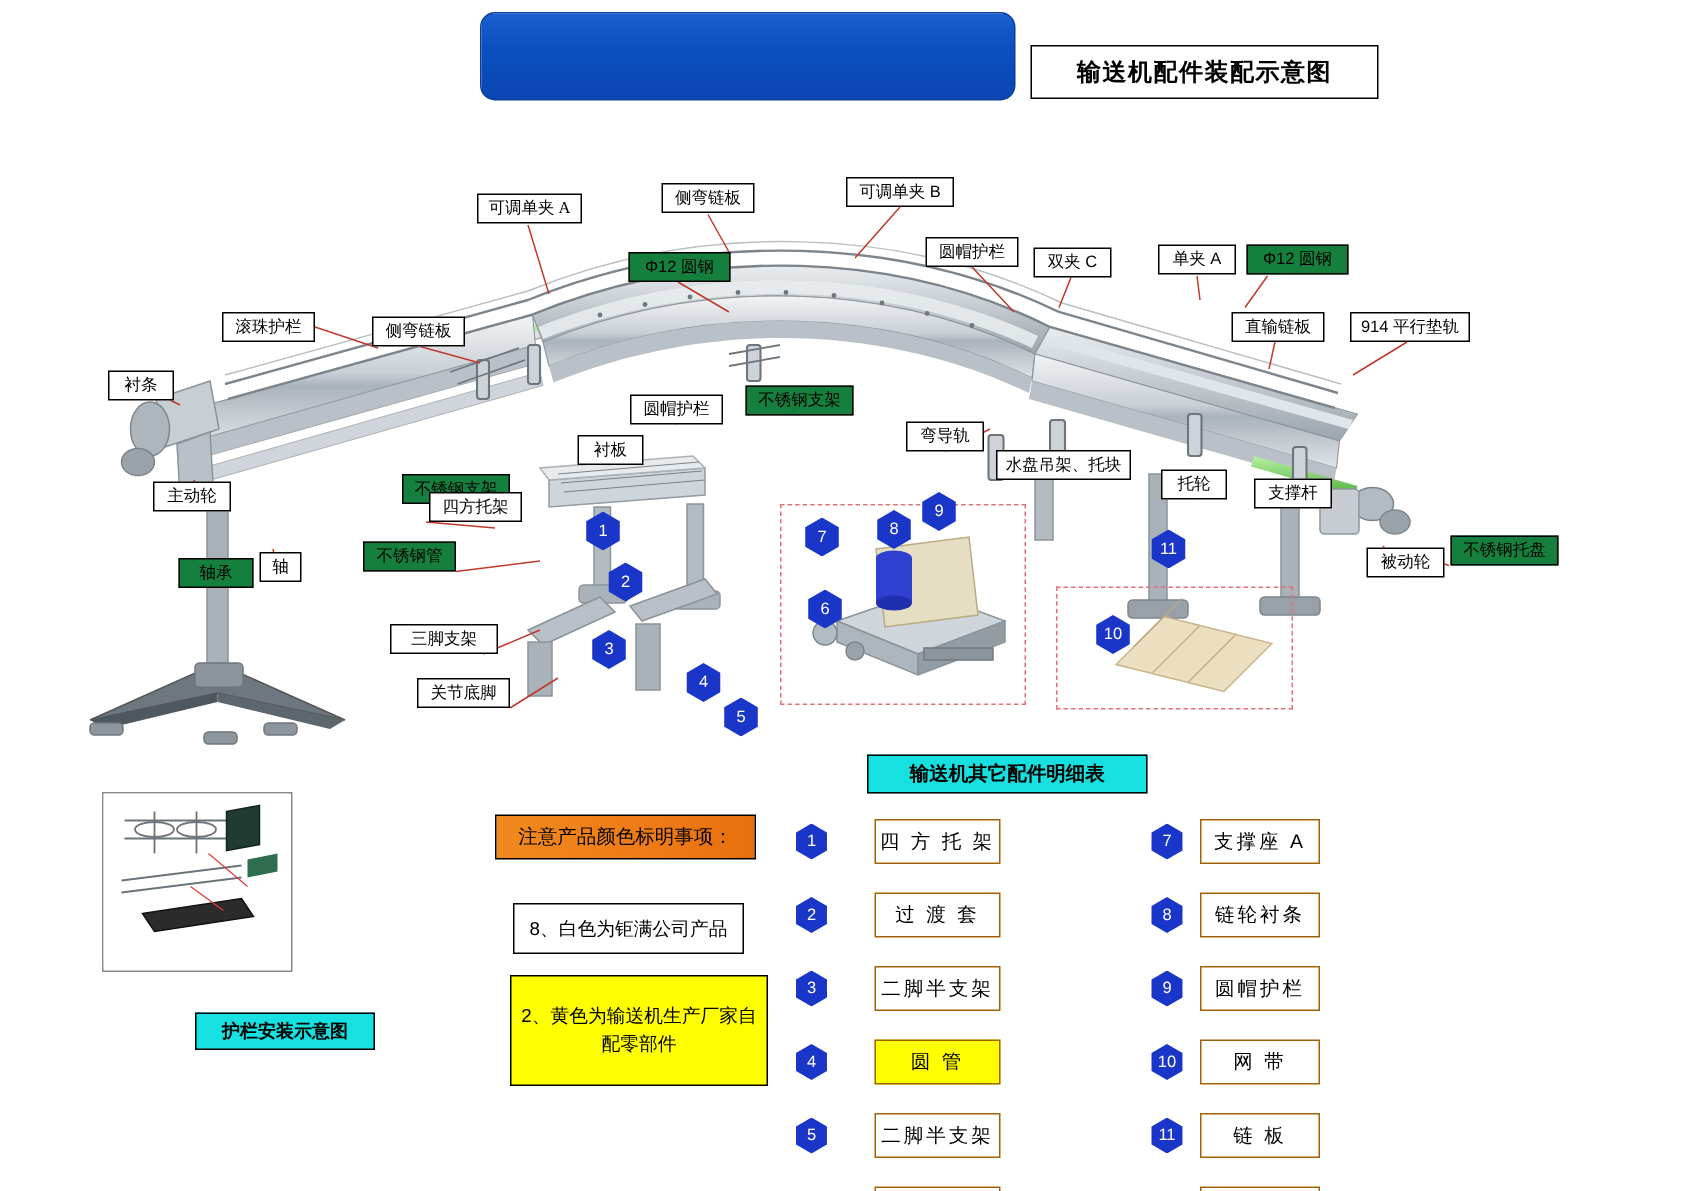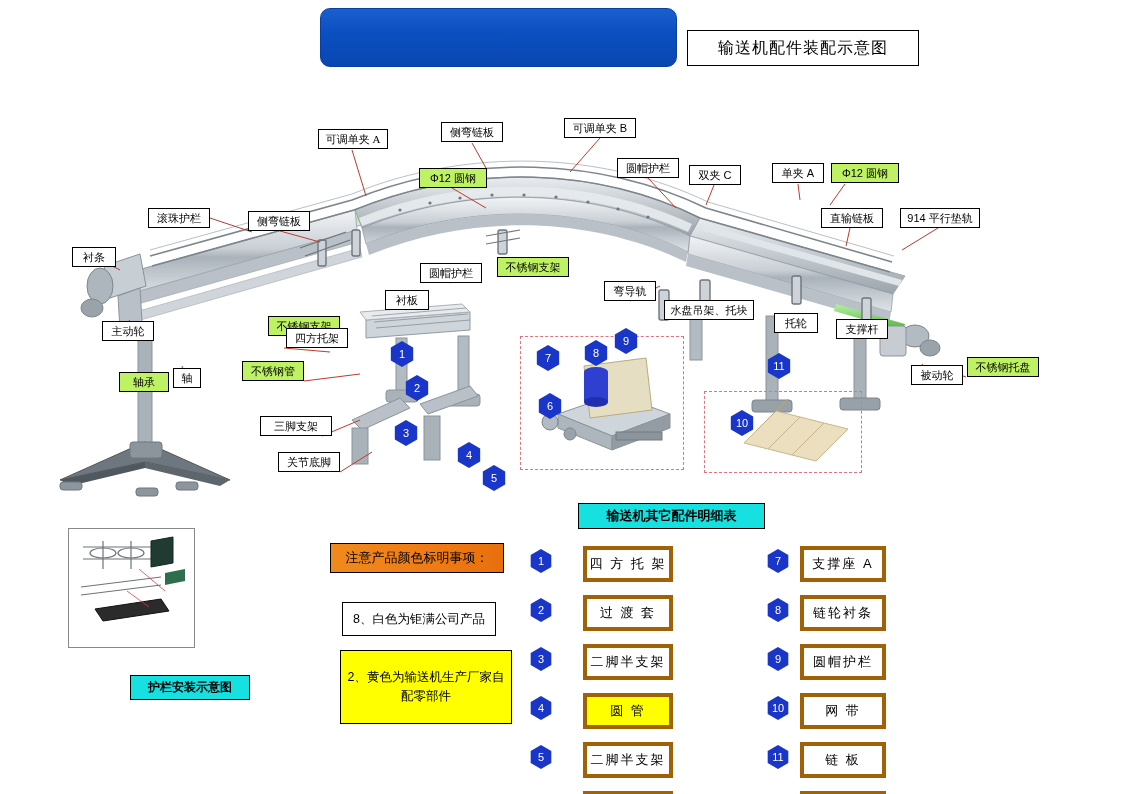--- a/index.html
+++ b/index.html
@@ -6,27 +6,27 @@
   body{width:1123px;height:794px;position:relative;overflow:hidden;
        font-family:"Liberation Sans","DejaVu Sans",sans-serif;color:#000;}
   .abs{position:absolute;}
 
   
   .blue-bar{position:absolute;left:320px;top:8px;width:355px;height:57px;
     border-radius:10px;background:linear-gradient(180deg,#1a5fd0 0%,#0b4fc0 40%,#0946b2 100%);
     border:1px solid #0b3f9e;}
   .title-box{position:absolute;left:687px;top:30px;width:230px;height:34px;
     border:1px solid #000;background:#fff;display:flex;align-items:center;justify-content:center;
-    font-size:16px;font-weight:normal;letter-spacing:1px;}
+    font-size:16px;font-weight:bold;letter-spacing:1px;}
 
   
   .lbl{position:absolute;border:1px solid #000;background:#fff;font-size:11px;
     display:flex;align-items:center;justify-content:center;text-align:center;
     line-height:1.15;padding:1px 3px;box-sizing:border-box;white-space:nowrap;}
-  .lbl.y{background:#bef264;}
+  .lbl.y{background:#15803d;}
 
   
   .mach{position:absolute;left:0;top:90px;width:1123px;height:420px;}
 
   
   .hex{position:absolute;width:26px;height:26px;background:#1a36c8;
     clip-path:polygon(50% 0,93% 25%,93% 75%,50% 100%,7% 75%,7% 25%);
     color:#fff;font-size:11px;display:flex;align-items:center;justify-content:center;}
   .hex.sm{width:24px;height:24px;font-size:11px;}
 
@@ -35,21 +35,21 @@
 
   
   .cyanbox{position:absolute;border:1px solid #000;background:#16e0e0;
     display:flex;align-items:center;justify-content:center;font-size:13px;font-weight:bold;}
   .orangebox{position:absolute;width:172px;height:28px;left:330px;top:543px;border:1px solid #000;
     background:linear-gradient(90deg,#f08a1d 0%,#ef7b16 60%,#e86f0d 100%);
     display:flex;align-items:center;justify-content:center;font-size:13px;font-weight:normal;text-align:right;}
   .notebox{position:absolute;border:1px solid #000;background:#fff;font-size:12.5px;
     display:flex;align-items:center;justify-content:center;text-align:center;line-height:1.5;}
   .notebox.y{background:#ffff00;}
-  .cell{position:absolute;border:4px solid #a16207;background:#fff;font-size:13px;
+  .cell{position:absolute;border:1px solid #a16207;background:#fff;font-size:13px;
     display:flex;align-items:center;justify-content:center;letter-spacing:2px;}
   .cell.y{background:#ffff00;}
 
   
   .thumb{position:absolute;left:68px;top:528px;width:125px;height:118px;border:1px solid #888;background:#fff;}
   .cyan-cap{position:absolute;left:130px;top:675px;width:118px;height:23px;border:1px solid #000;background:#16e0e0;
     display:flex;align-items:center;justify-content:center;font-size:12px;font-weight:bold;}
 </style>
 </head>
 <body>

